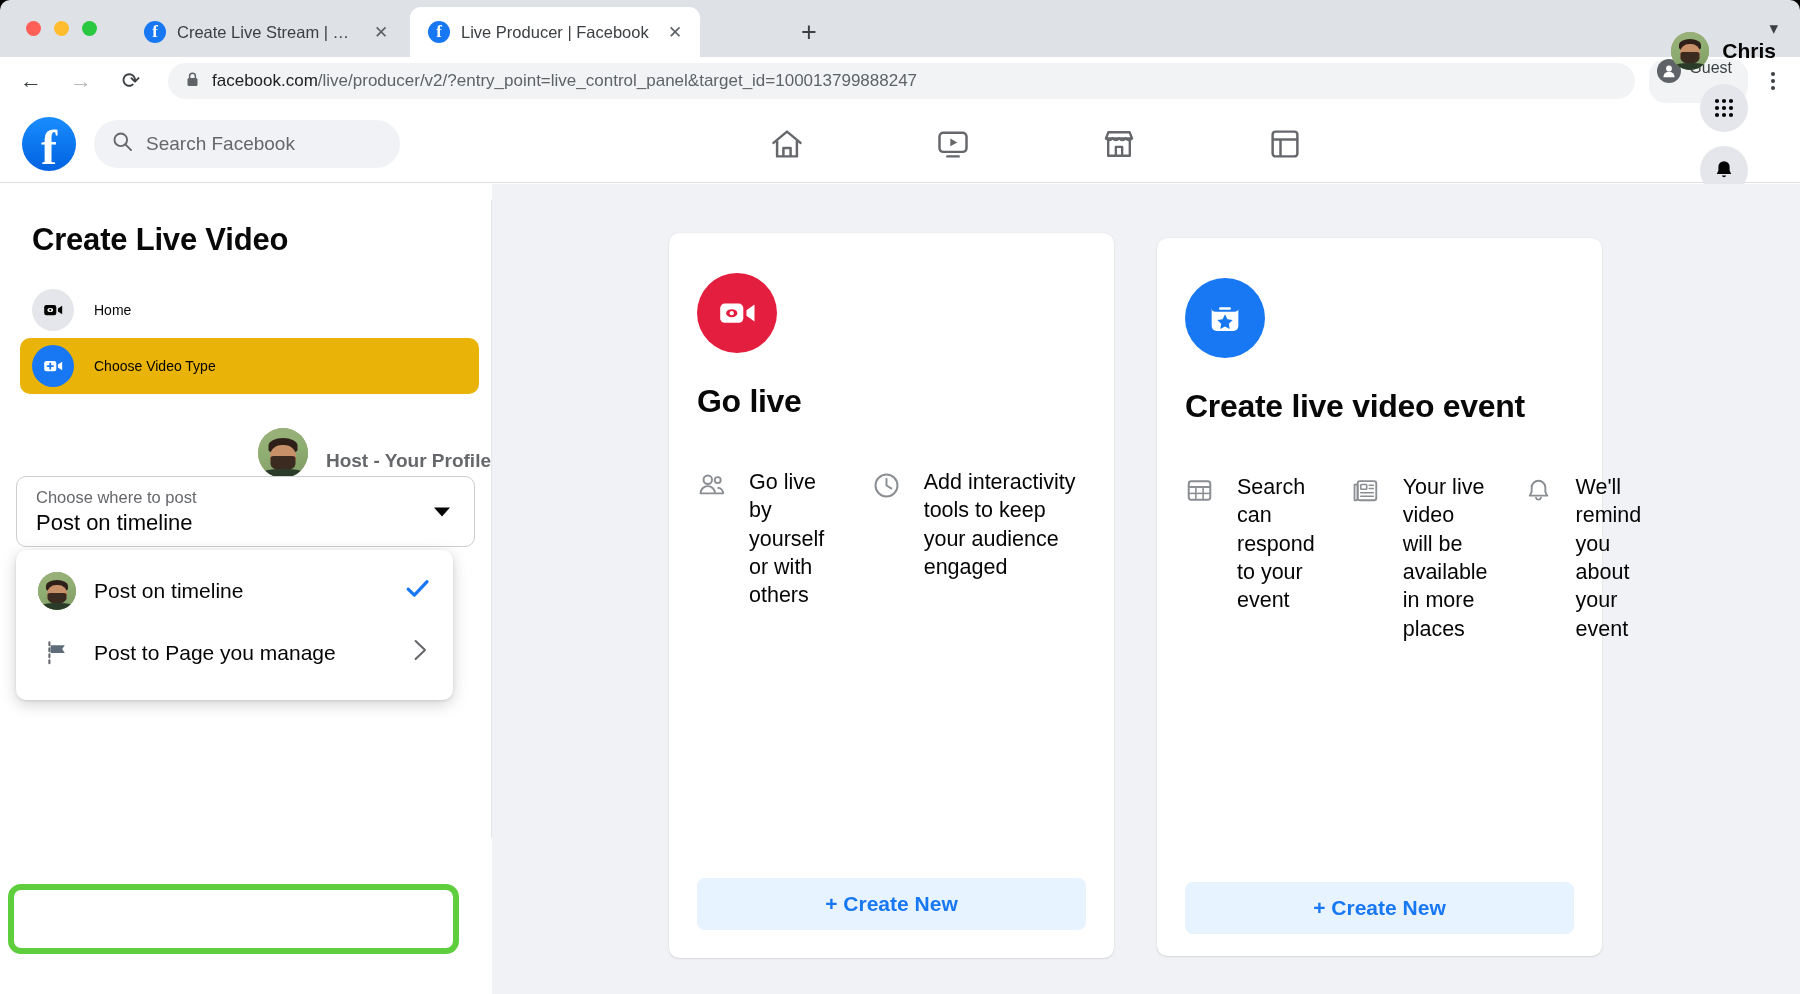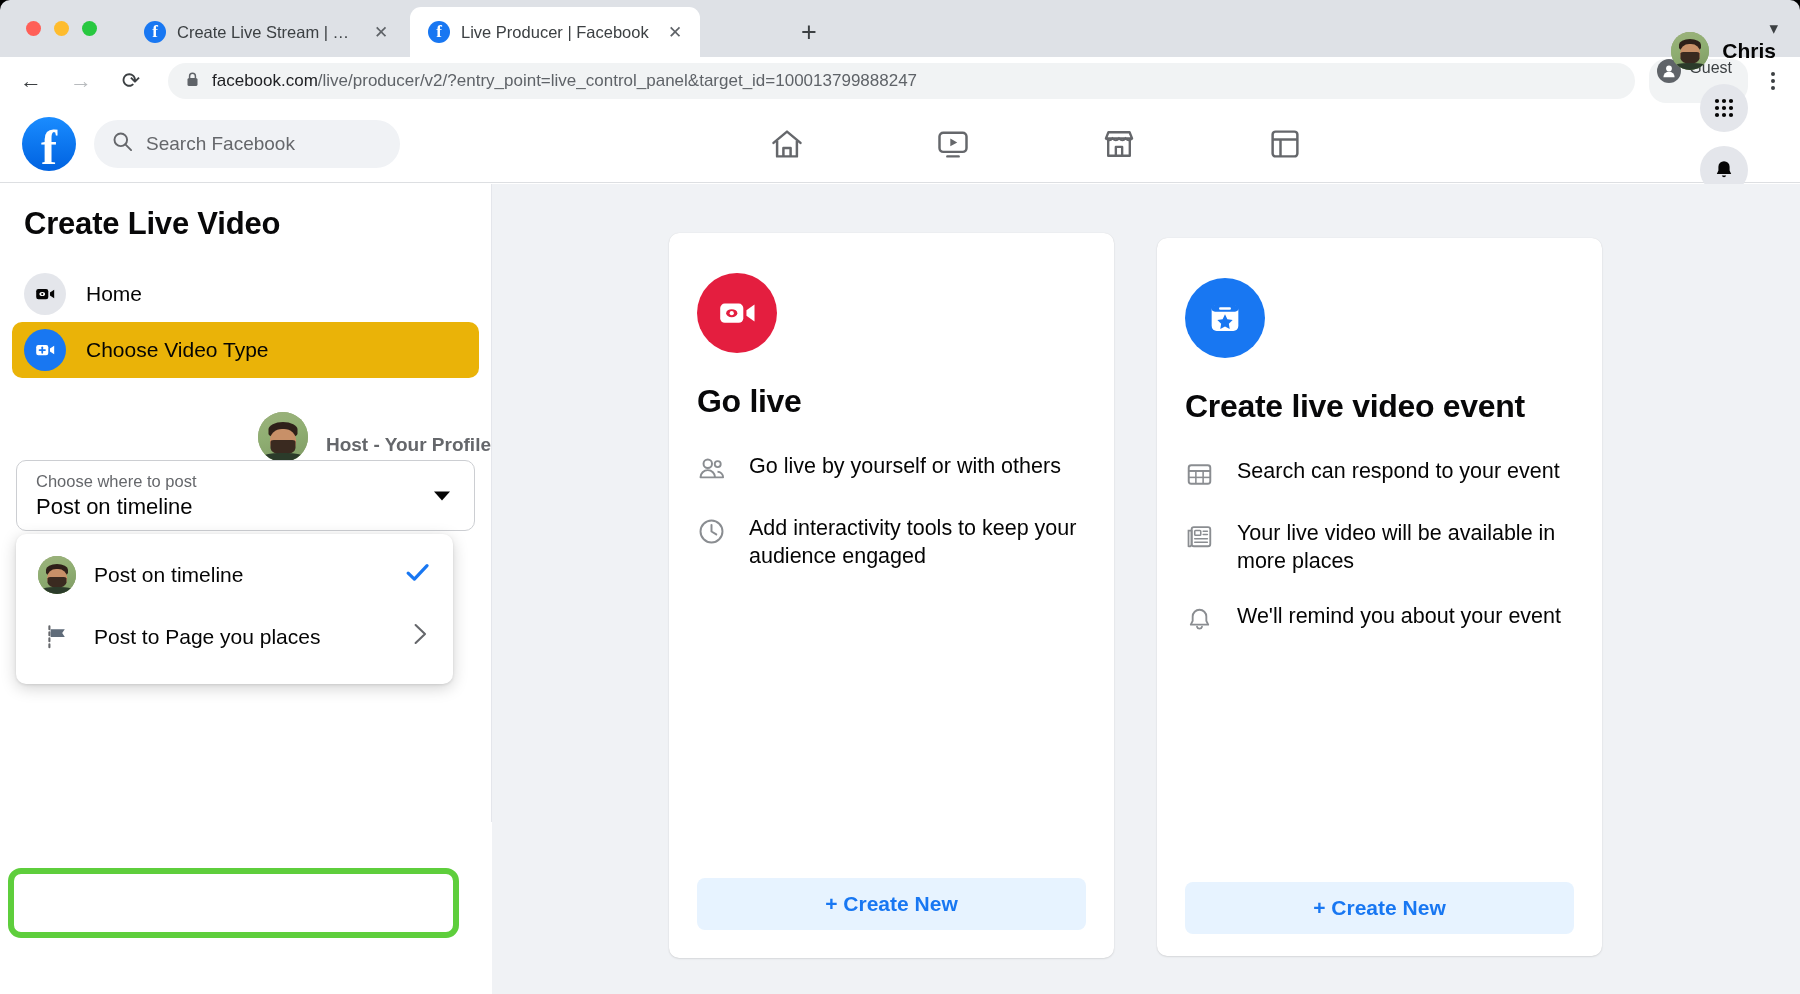--- a/index.html
+++ b/index.html
@@ -153,42 +153,42 @@
     border-radius: 50% 50% 22% 22%; background: #2e2019; }
   .avatar .beard { position: absolute; left: 50%; top: 55%;
     transform: translateX(-50%); width: 50%; height: 30%;
     border-radius: 14% 14% 52% 52%; background: #3a2a20; }
   .avatar .body { position: absolute; left: 50%; bottom: 0;
     transform: translateX(-50%); width: 78%; height: 18%;
     border-radius: 42% 42% 0 0; background: #2b3b2a; }
 
   
   .sidebar {
-    position: absolute; left: 0; top: 184px; width: 492px; height: 638px;
-    background: #ffffff; border-right: 1px solid #e4e6eb;
+    position: absolute; left: 0; top: 200px; width: 492px; height: 638px;
+    background: #ffffff; border-right: 1px solid #e4e6eb; padding-left: 8px;
   }
   .side-title {
     margin: 22px 0 0 24px; font-size: 31px;
     font-weight: bold; color: #080809; letter-spacing: -0.2px;
   }
   .side-item {
     display: flex; align-items: center; gap: 20px;
     height: 56px; margin: 0 12px; padding-left: 12px;
     border-radius: 10px; cursor: pointer;
   }
   .side-item.first { margin-top: 24px; }
   .side-item.active { background: #eab308; }
   .side-ico {
     width: 42px; height: 42px; border-radius: 50%;
     display: flex; align-items: center; justify-content: center;
     flex: 0 0 auto;
   }
   .side-ico.grey { background: #e4e6eb; }
   .side-ico.blue { background: #1877f2; }
-  .side-label { font-size: 21px; color: #050505; }
+  .side-label { font-size: 14px; color: #050505; }
 
   .host-row {
     display: flex; align-items: center; gap: 18px;
     margin: 34px 0 0 24px;
     justify-content: flex-end;
   }
   .host-label { font-size: 19px; color: #65676b; font-weight: bold; margin-top: 16px; }
 
   
   .select-box {
@@ -254,21 +254,21 @@
   .card-ico {
     width: 80px; height: 80px; border-radius: 50%;
     display: flex; align-items: center; justify-content: center;
   }
   .card-ico.red { background: #e41e3f; }
   .card-ico.blue { background: #1877f2; }
   .card-title {
     margin-top: 30px; font-size: 32px; font-weight: bold;
     color: #080809; letter-spacing: -0.3px; line-height: 1.15;
   }
-  .feat-list { margin-top: 32px; display: flex; flex-direction: column; gap: 26px; }
+  .feat-list { margin-top: 48px; display: flex; flex-direction: row; gap: 36px; }
   .feat { display: flex; gap: 22px; align-items: flex-start; }
   .feat-ico { flex: 0 0 auto; width: 30px; margin-top: 3px; }
   .feat-txt { font-size: 21.5px; color: #050505; line-height: 1.32; }
   .create-btn {
     position: absolute; left: 28px; bottom: 28px;
     width: 389px; height: 52px;
     background: #e7f3ff; border: none; border-radius: 8px;
     color: #1877f2; font-size: 21px; font-weight: bold;
     font-family: "Liberation Sans", sans-serif;
     cursor: pointer; display: flex; align-items: center;
@@ -484,21 +484,21 @@
         </span>
       </div>
 
       <div class="dd-item">
         <span class="dd-icon">
           <svg width="30" height="30" viewBox="0 0 30 30" aria-hidden="true">
             <line x1="7.4" y1="4.2" x2="7.4" y2="26" stroke="#65676b" stroke-width="2.1" stroke-linecap="round" stroke-dasharray="3 3"></line>
             <path d="M8.6 7.2 h14.2 l-2.6 3.9 2.6 3.9 H8.6 z" fill="#5f6b79"></path>
           </svg>
         </span>
-        <span class="dd-text">Post to Page you places</span>
+        <span class="dd-text">Post to Page you manage</span>
         <span class="dd-chev">
           <svg width="22" height="26" viewBox="0 0 22 26" aria-hidden="true">
             <path d="M6.6 4 L16 13 L6.6 22" fill="none" stroke="#65676b" stroke-width="2.1" stroke-linecap="round" stroke-linejoin="round"></path>
           </svg>
         </span>
       </div>
 
     </div>
 
     <div class="highlight-ring"></div>

